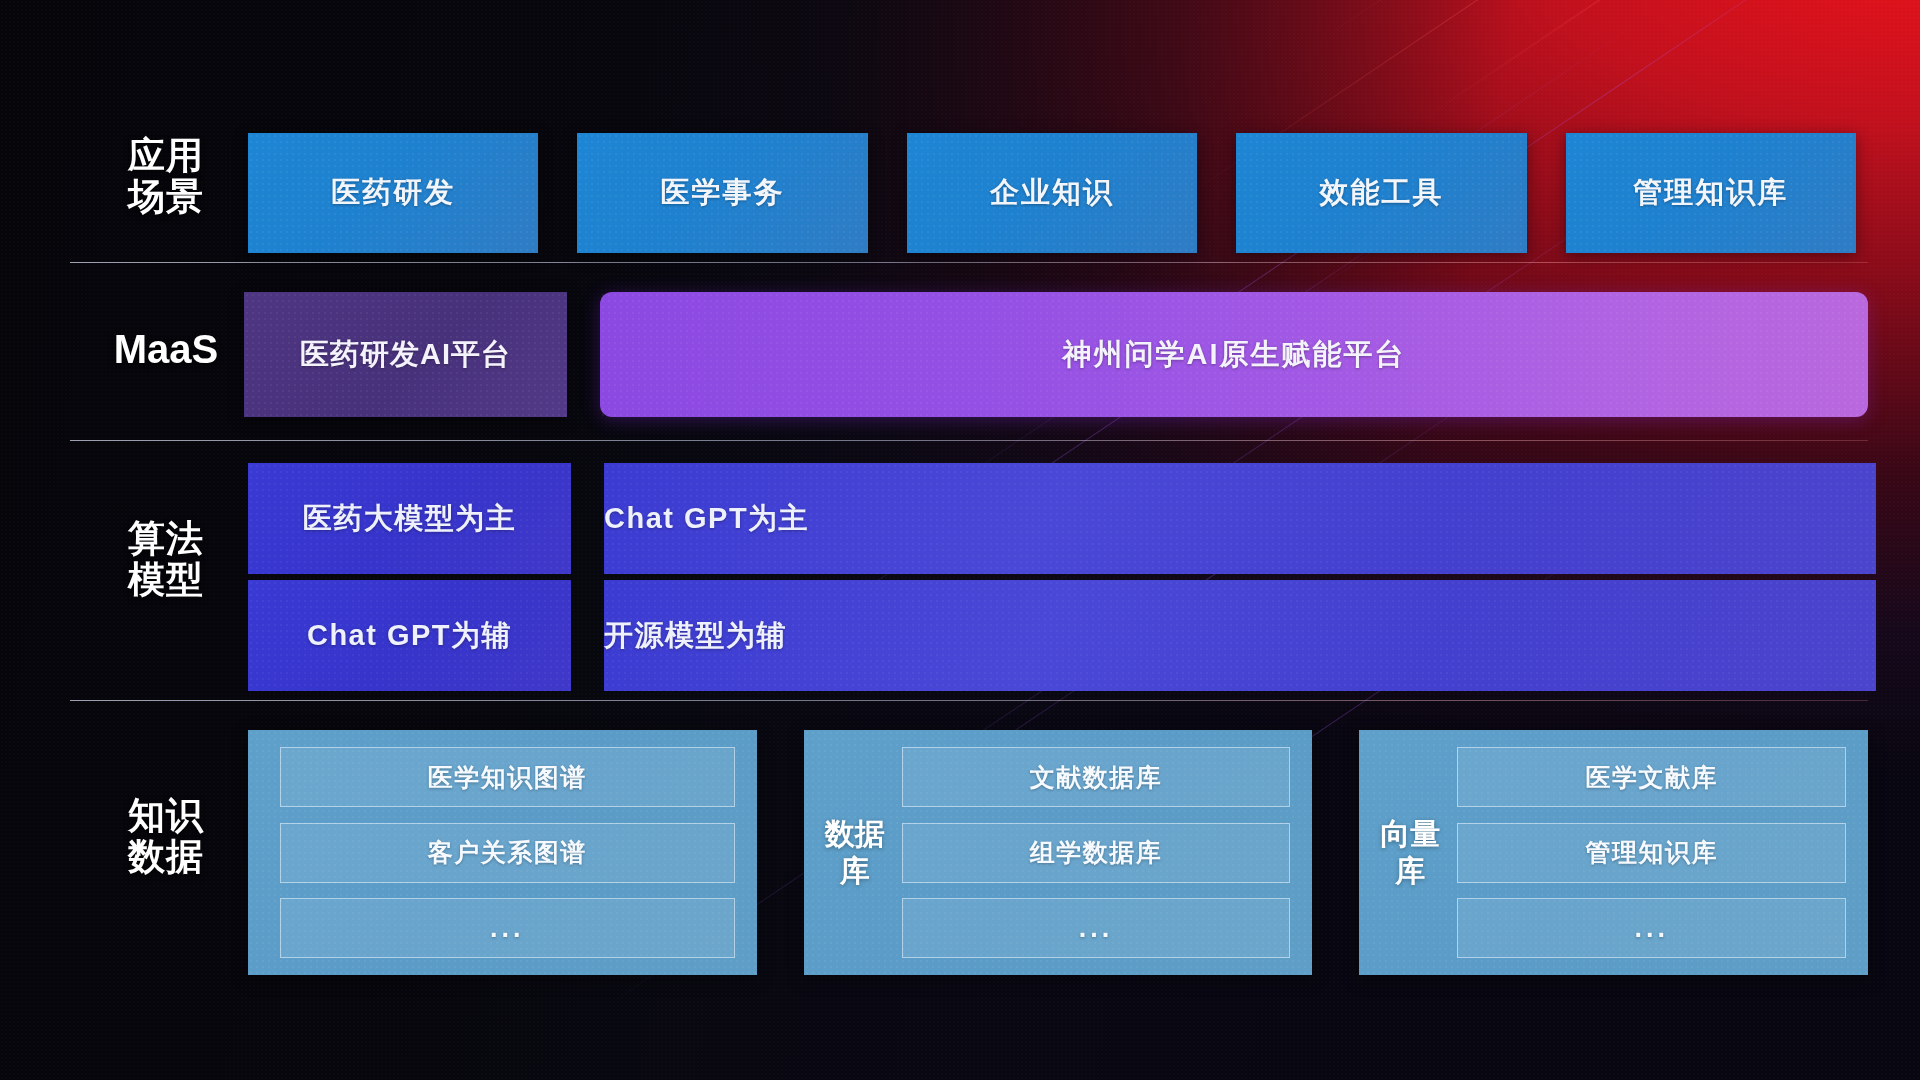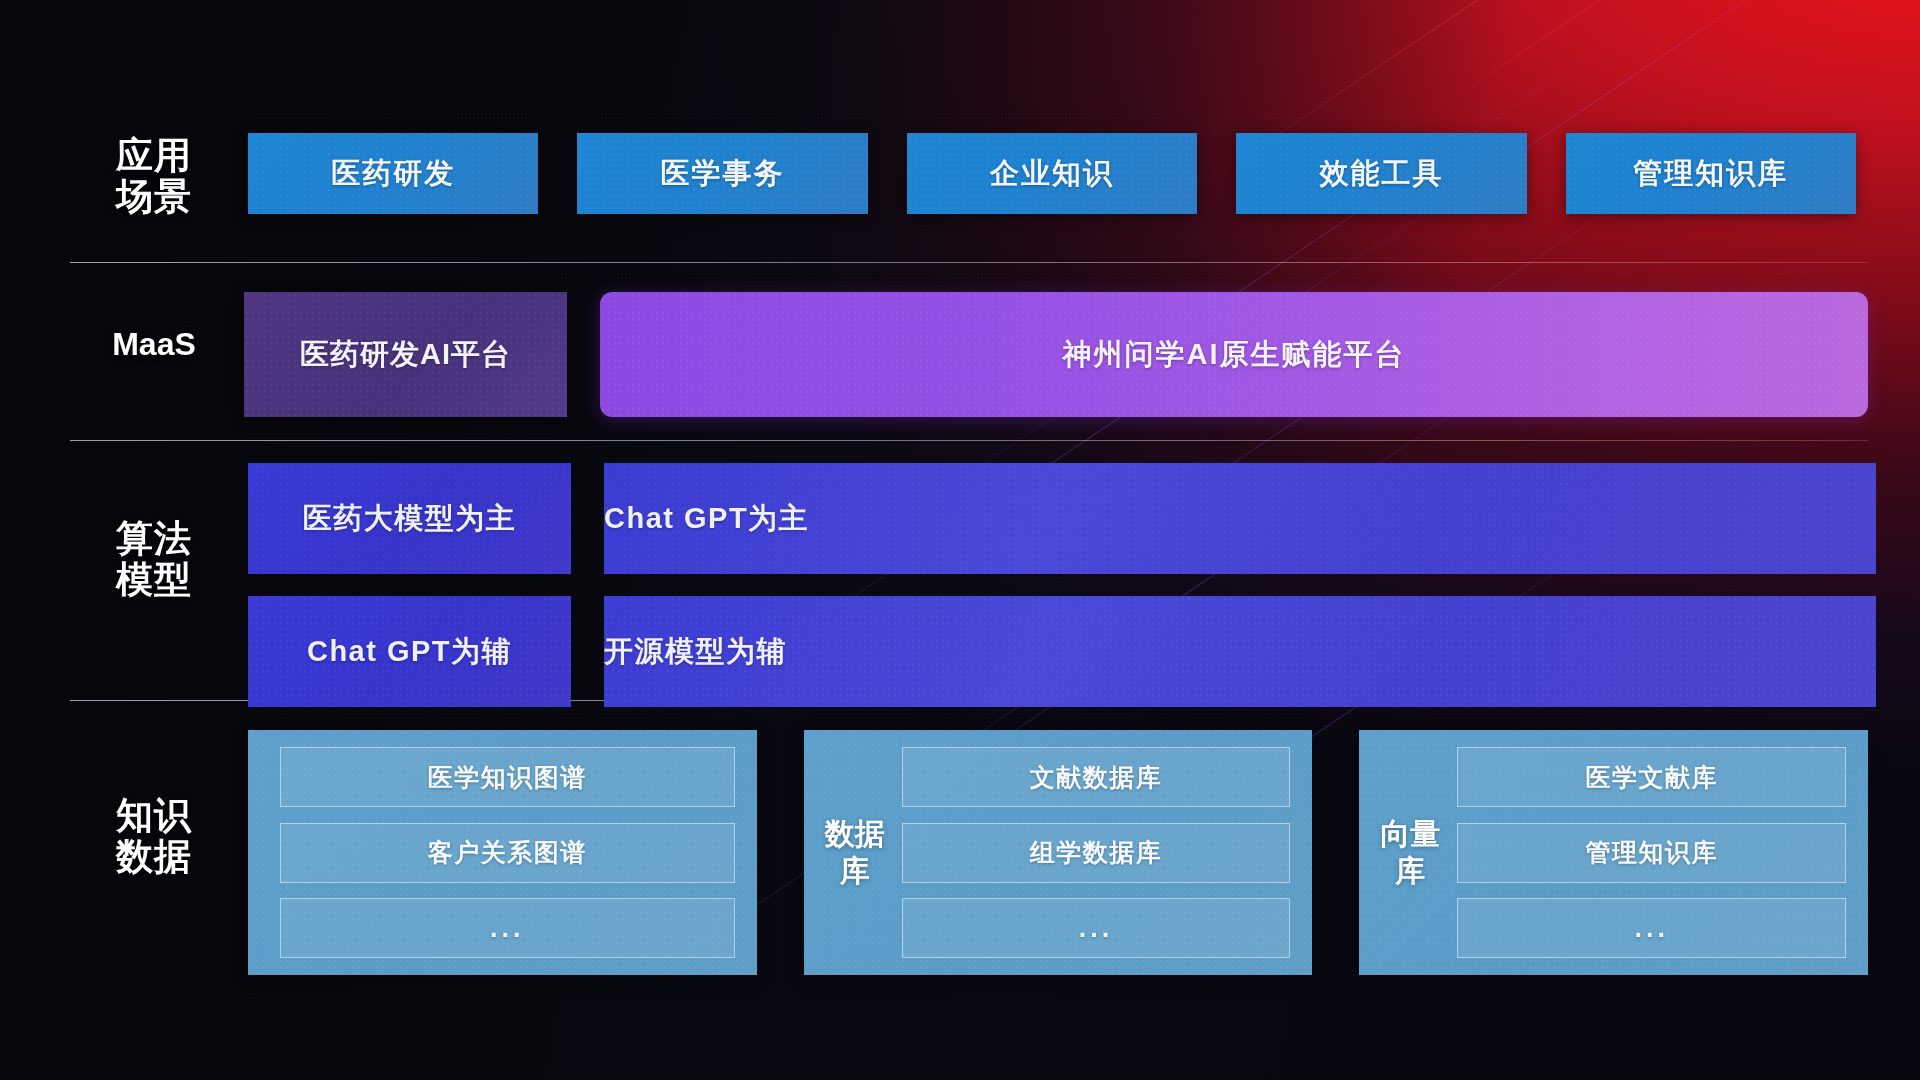--- a/index.html
+++ b/index.html
@@ -45,33 +45,33 @@
 
   .divider {
     position:absolute; left:70px; right:52px; height:1px;
     background:linear-gradient(90deg,rgba(215,220,240,.72) 0%,rgba(200,206,235,.55) 45%,rgba(255,185,190,.42) 78%,rgba(255,160,165,.22) 100%);
   }
   #div-1 { top:262px; }
   #div-2 { top:440px; }
   #div-3 { top:700px; }
 
   .row-label {
-    position:absolute; left:88px; width:132px;
+    position:absolute; left:100px; width:132px;
     color:#ffffff; font-weight:bold; text-align:center;
     letter-spacing:1px; line-height:1.12;
     text-shadow:0 2px 6px rgba(0,0,0,.75);
     white-space:pre-line;
   }
   #label-app  { top:135px; font-size:37px; }
-  #label-maas { top:327px; font-size:32px; letter-spacing:0; }
+  #label-maas { top:327px; font-size:40px; letter-spacing:0; }
   #label-algo { top:505px; font-size:37px;margin-top:13px; }
   #label-know { top:795px; font-size:37px; }
 
   
-  .app-row { position:absolute; top:133px; left:248px; right:64px; height:81px;
+  .app-row { position:absolute; top:133px; left:248px; right:64px; height:120px;
              display:flex; gap:39px; }
   .app-box {
     flex:1; position:relative;
     background:linear-gradient(135deg,#1d86d4 0%,#1e81cf 45%,#2f7cc4 100%);
     display:flex; align-items:center; justify-content:center;
     box-shadow:0 3px 14px rgba(0,0,0,.42);
   }
   .app-box::after {
     content:""; position:absolute; inset:0;
     background-image:radial-gradient(rgba(255,255,255,.12) 1px, transparent 1px);
@@ -106,21 +106,21 @@
   .maas-left span,.maas-right span {
     position:relative; z-index:2; color:#f4f2fa; font-weight:bold;
     text-shadow:0 1px 3px rgba(0,0,0,.32);
   }
   .maas-left span  { font-size:29px; letter-spacing:1px; }
   .maas-right span { font-size:29px; letter-spacing:2px; }
 
   
   .algo-block { position:absolute; top:463px; left:248px; right:44px;border-radius:9px; }
   .algo-row { display:flex; height:111px; }
-  .algo-row + .algo-row { margin-top:22px; }
+  .algo-row + .algo-row { margin-top:6px; }
   .algo-left {
     width:323px; margin-right:33px; position:relative;
     background:linear-gradient(135deg,#3a3ad4 0%,#3634cb 50%,#4038c9 100%);
     display:flex; align-items:center; justify-content:center;
   }
   .algo-right {
     flex:1; position:relative;
     background:linear-gradient(115deg,#3b3bd2 0%,#4a48d6 35%,#4340cf 65%,#4b44cd 100%);
     display:flex; align-items:center; justify-content:flex-start;
   }

